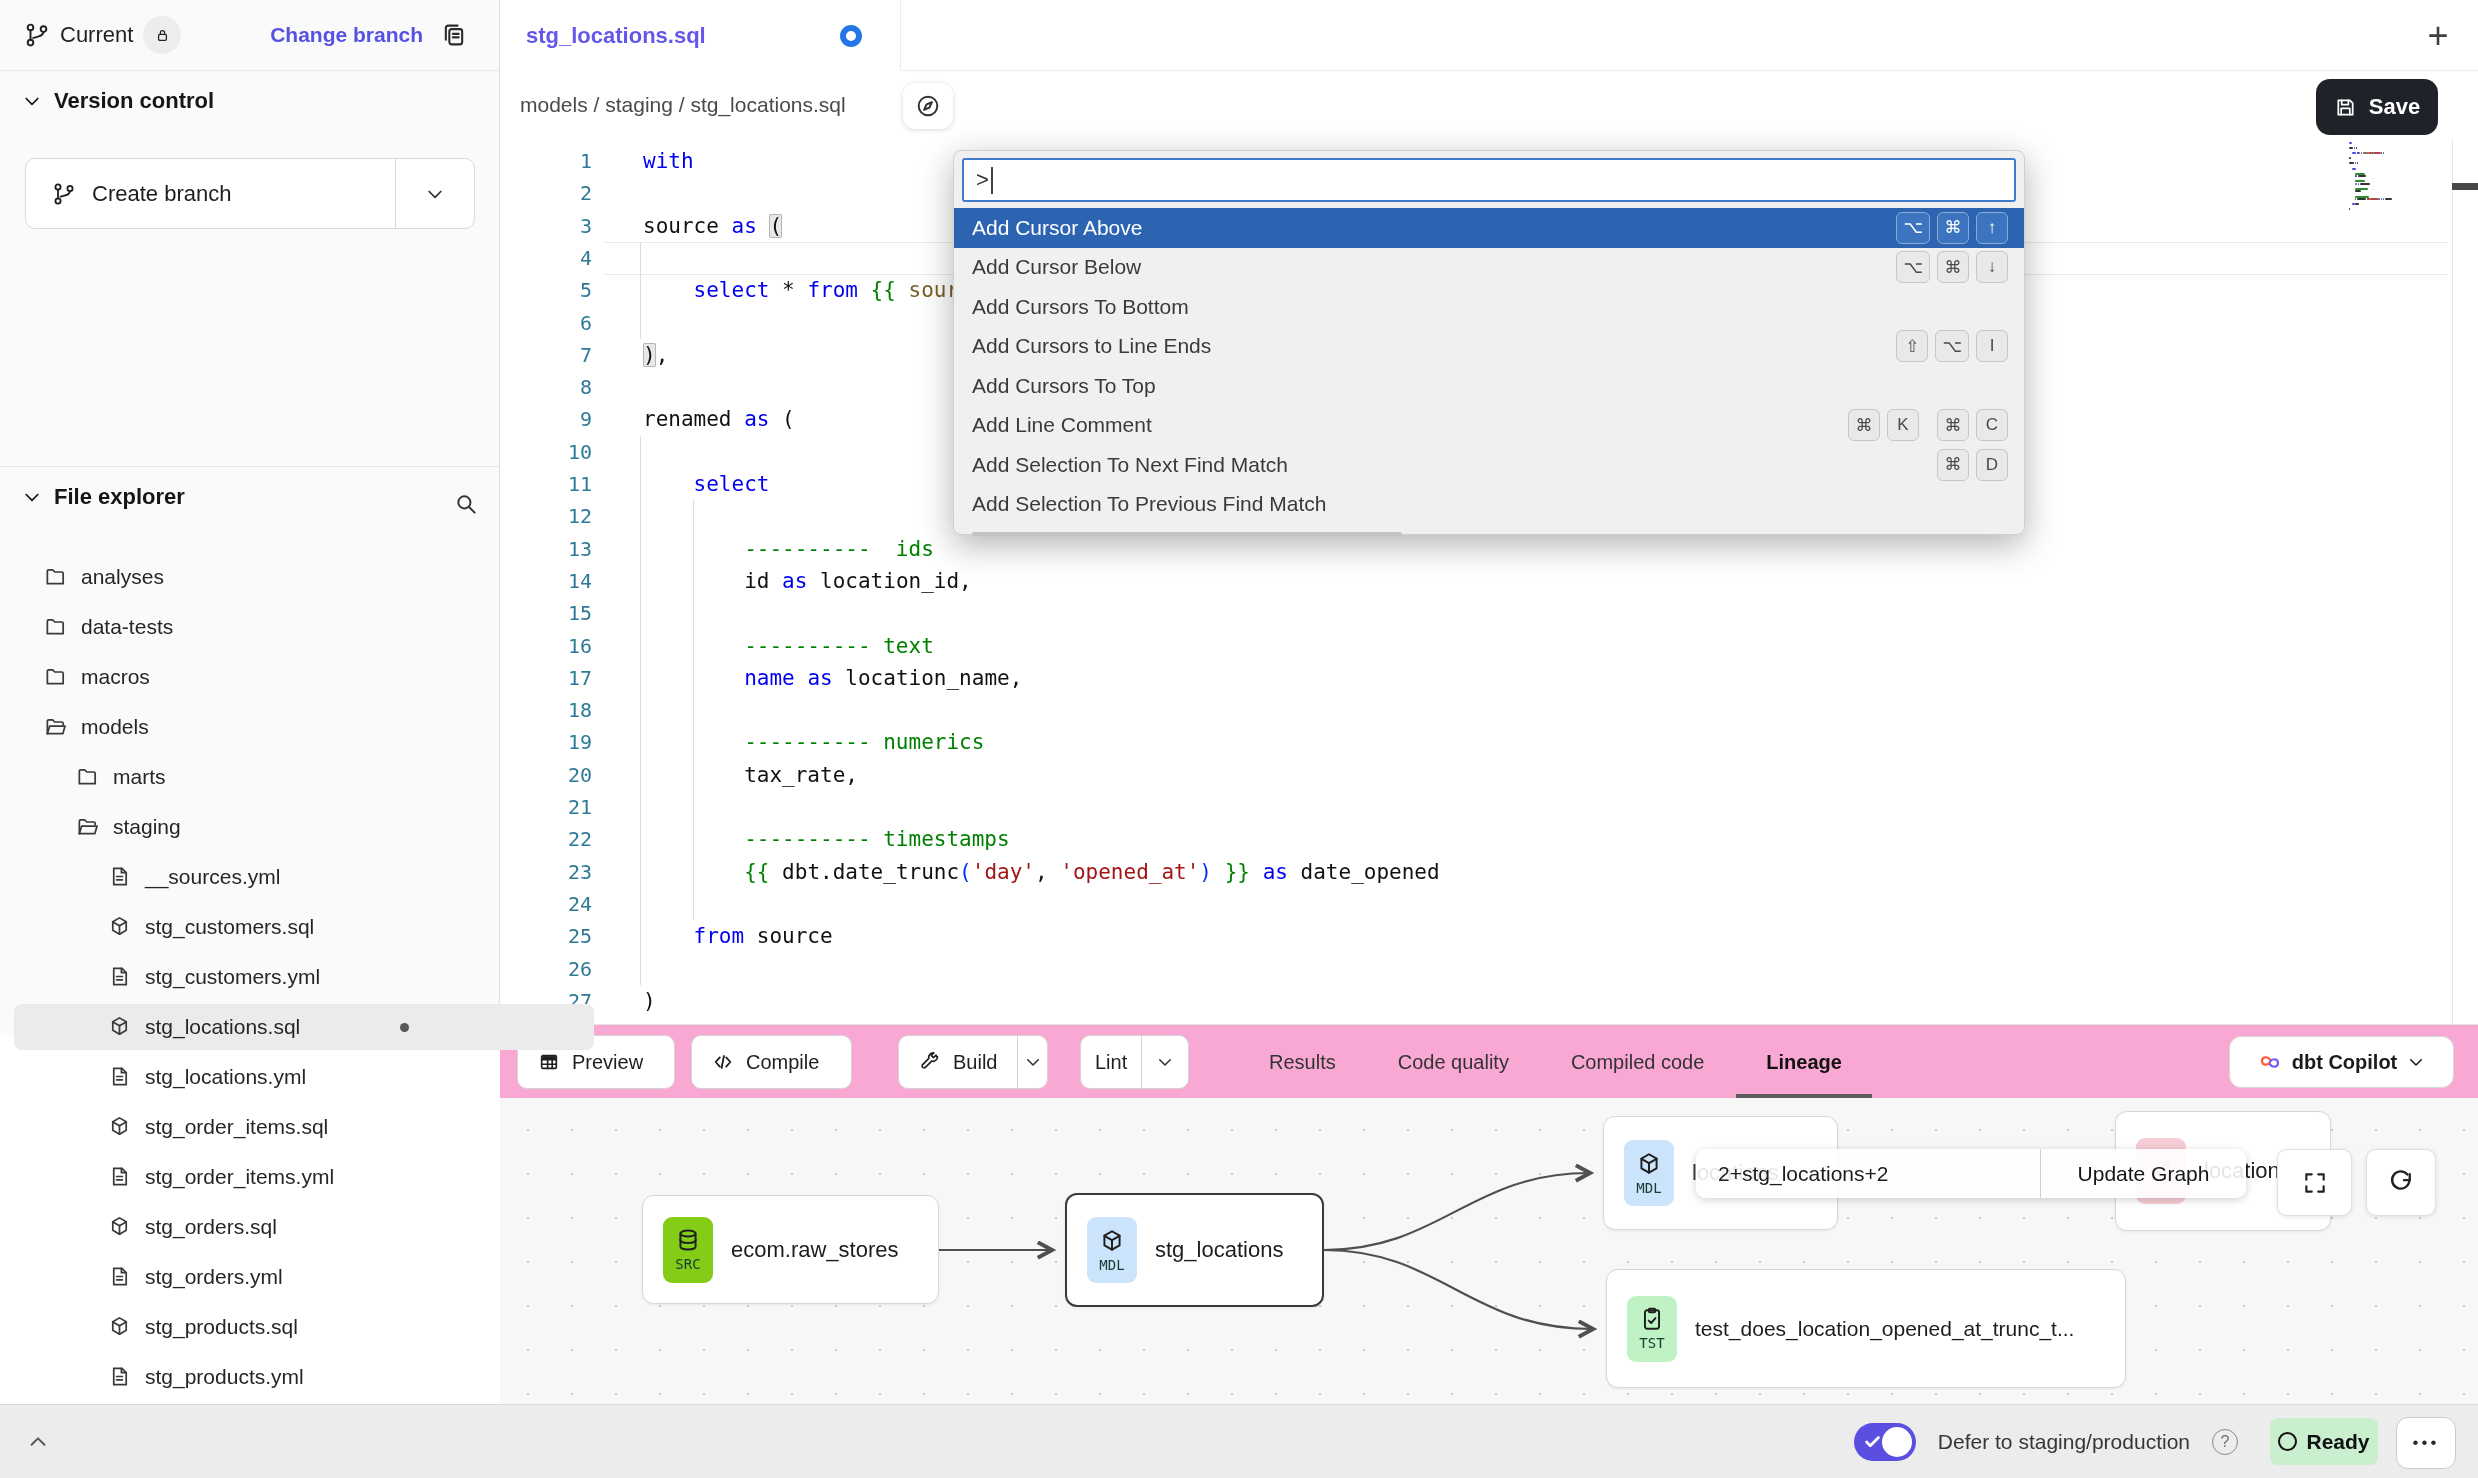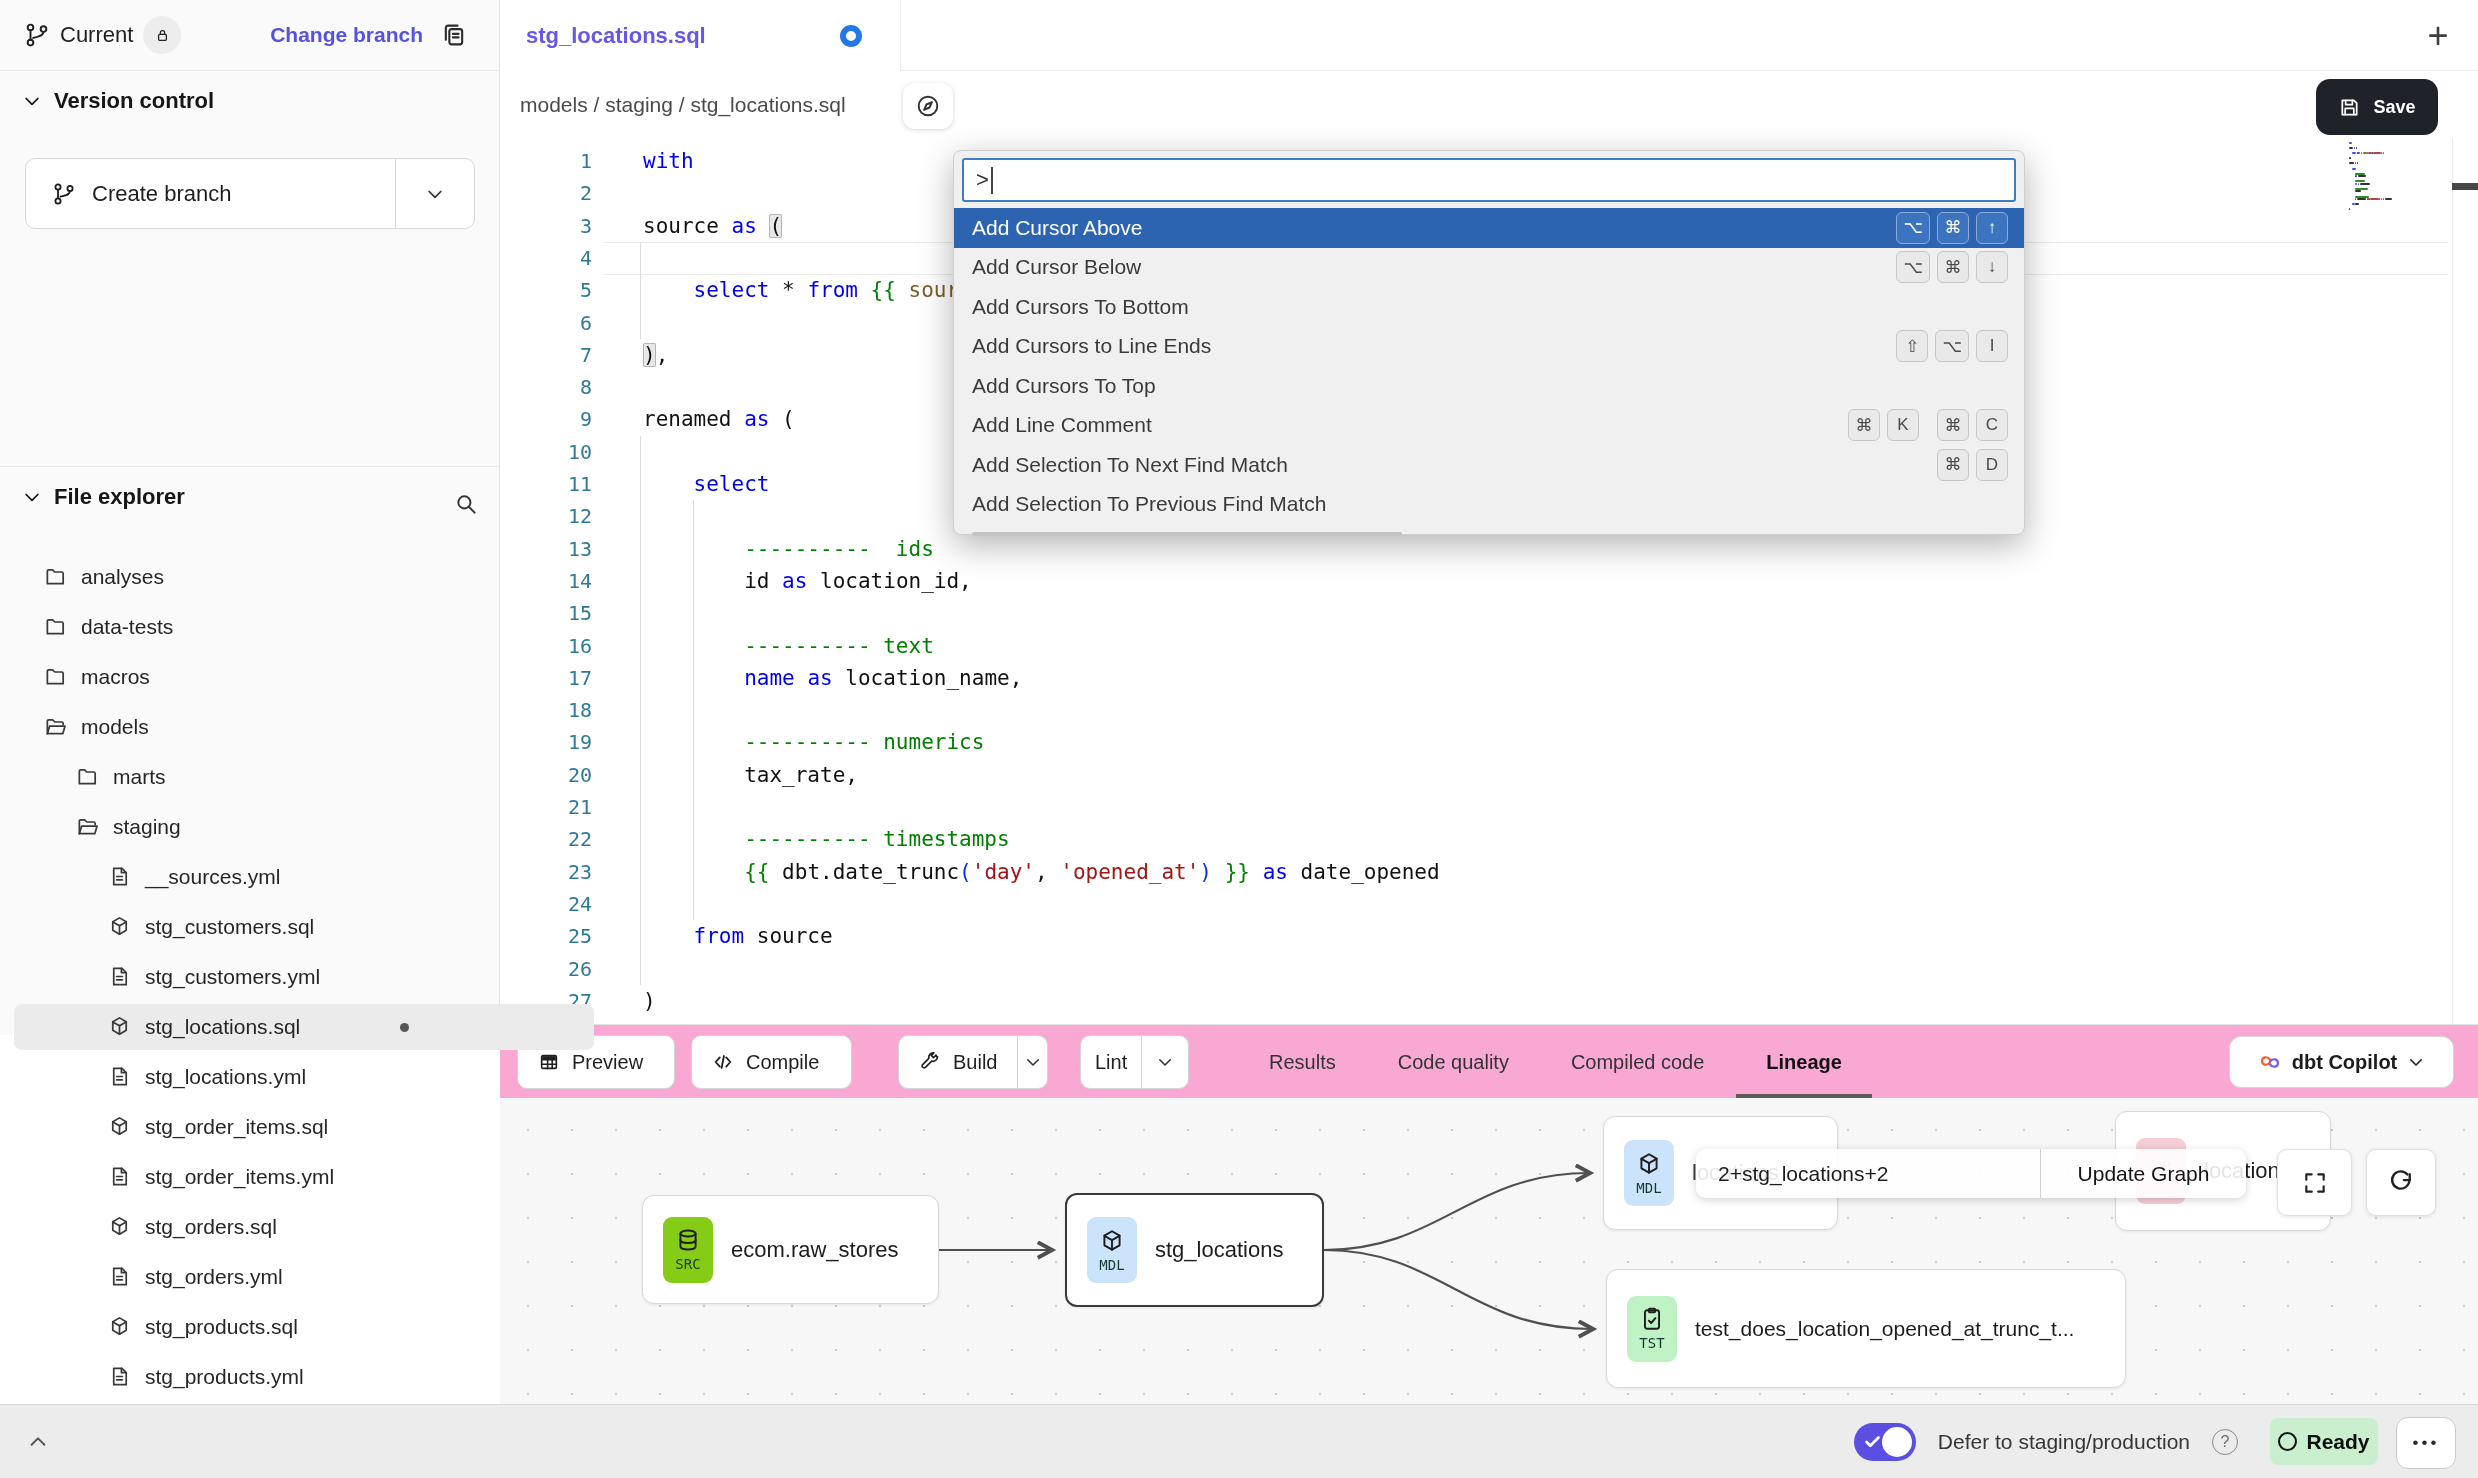--- a/index.html
+++ b/index.html
@@ -32,21 +32,21 @@
   
   #main{left:500px;top:0;width:1978px;height:1404px;}
   #tabbar{position:absolute;left:0;top:0;width:100%;height:71px;background:#fff;border-bottom:1px solid #ededed;box-sizing:border-box;}
   #tab{position:absolute;left:0;top:0;width:401px;height:71px;border-right:1px solid #ededed;display:flex;align-items:center;box-sizing:border-box;background:#fff;}
   #tab .title{margin-left:26px;font-size:22px;font-weight:600;color:#6457e9;}
   .unsaved-dot{position:absolute;left:340px;width:10px;height:10px;border-radius:50%;background:#fff;border:6px solid #2577e6;}
   #new-tab{position:absolute;right:18px;top:14px;width:44px;height:44px;display:flex;align-items:center;justify-content:center;font-size:36px;font-weight:300;color:#3f3f3f;}
   #crumb-row{position:absolute;left:0;top:71px;width:100%;height:68px;background:#fff;}
   #breadcrumb{position:absolute;left:20px;top:0;height:68px;display:flex;align-items:center;font-size:21px;color:#4a4a4a;}
   #compass-btn{position:absolute;left:403px;top:12px;width:50px;height:46px;background:#fff;border-radius:12px;box-shadow:0 1px 5px rgba(0,0,0,.16);display:flex;align-items:center;justify-content:center;color:#333;}
-  #save-btn{position:absolute;right:40px;top:8px;width:122px;height:56px;background:#1f2329;border-radius:14px;color:#fff;display:flex;align-items:center;justify-content:center;gap:12px;font-size:18px;font-weight:600;}
+  #save-btn{position:absolute;right:40px;top:8px;width:122px;height:56px;background:#1f2329;border-radius:14px;color:#fff;display:flex;align-items:center;justify-content:center;gap:12px;font-size:22px;font-weight:600;}
 
   
   #editor{position:absolute;left:0;top:139px;width:100%;height:885px;background:#fff;overflow:hidden;}
   #editor-rborder{position:absolute;left:1952px;top:0;width:1px;height:100%;background:#e8e8e8;}
   .gut-num{position:absolute;left:0;width:92px;height:33px;line-height:33px;text-align:right;font-family:"DejaVu Sans Mono",monospace;font-size:20px;color:#2e7a96;}
   .code-line{position:absolute;left:143px;height:33px;line-height:33px;white-space:pre;font-family:"DejaVu Sans Mono",monospace;font-size:21px;color:#111;}
   .tk-kw{color:#0000f0;} .tk-cm{color:#008000;} .tk-str{color:#a31515;}
   .tk-fn{color:#795e26;} .tk-jinja{color:#008000;} .tk-paren{color:#0431fa;}
   .tk-brhl{background:#e8e8e8;box-shadow:inset 0 0 0 1px #b5b5b5;border-radius:2px;}
   .indent-guide{position:absolute;width:1px;background:#dcdcdc;}

